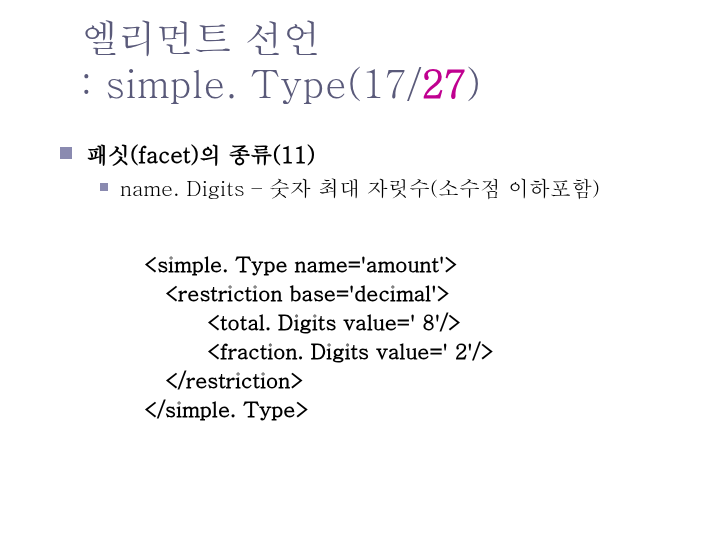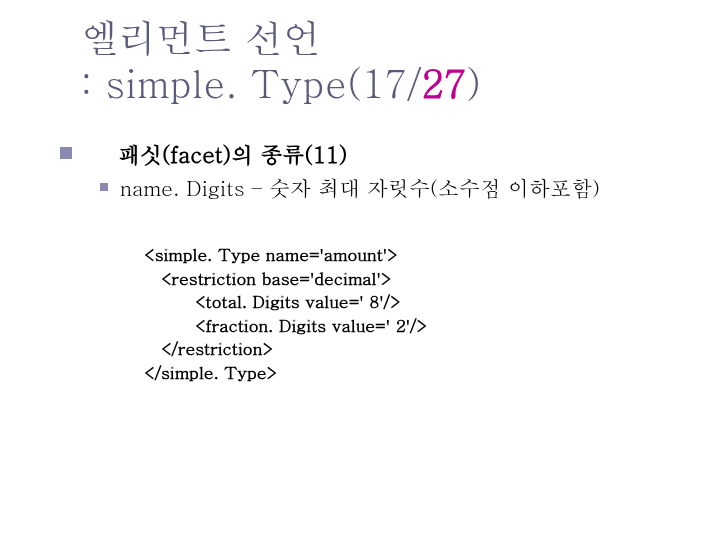--- a/index.html
+++ b/index.html
@@ -46,21 +46,21 @@
     position: absolute;
     left: 60px;
     top: 138px;
     width: 620px;
   }
   .row {
     display: flex;
     align-items: flex-start;
     line-height: 1.45;
   }
-  .row.lvl0 { padding-left: 0; font-size: 22px; margin-bottom: 2px; gap: 32px; }
+  .row.lvl0 { padding-left: 0; font-size: 22px; margin-bottom: 2px; }
   .row.lvl1 { padding-left: 40px; font-size: 21px; }
   .bullet {
     width: 12px;
     height: 12px;
     flex: 0 0 12px;
     margin-top: 9px;
     margin-right: 14px;
     background: #8a8ab0;
   }
   .bullet.small {
@@ -72,21 +72,21 @@
     background: #8a8ab0;
   }
   .txt { font-size: inherit; }
   .bold { font-weight: bold; }
 
   .code {
     position: absolute;
     left: 144px;
     top: 220px;
     font-family: "Batang", "Times New Roman", serif;
-    font-size: 17px;
+    font-size: 21px;
     font-weight: bold;
     line-height: 1.38;
     white-space: pre;
   }
 </style>
 </head>
 <body>
 
 <div class="slide">
 

